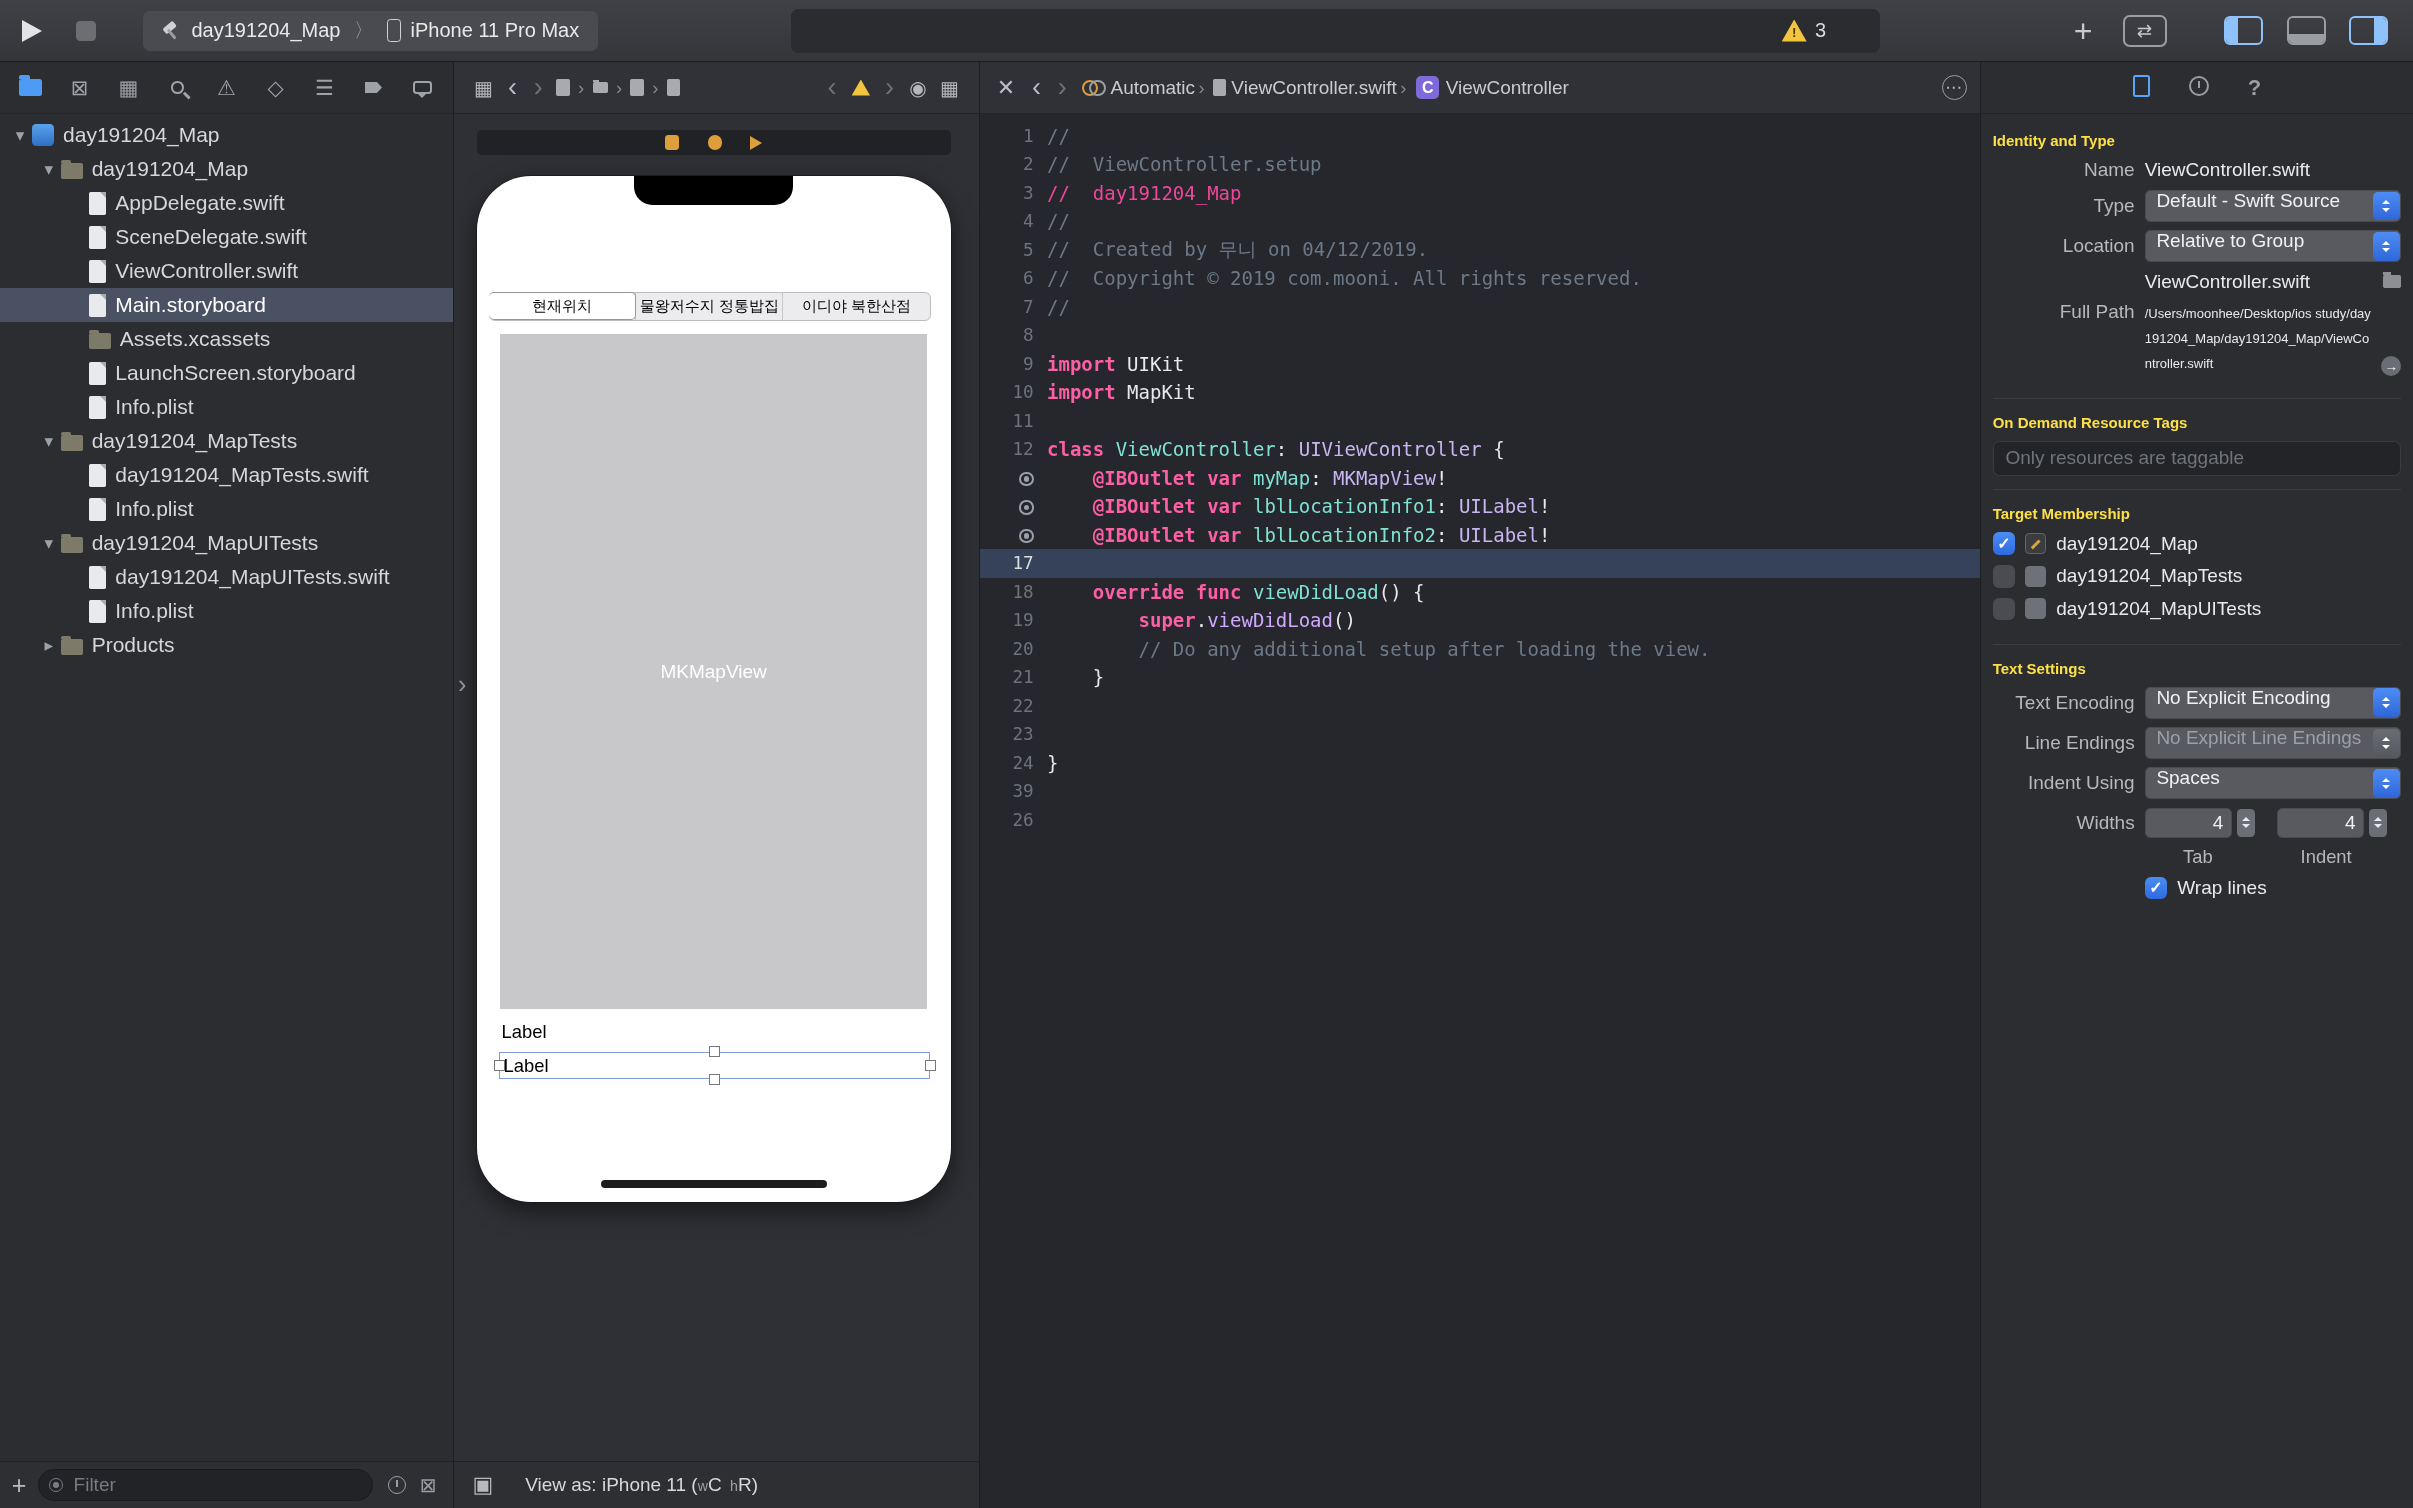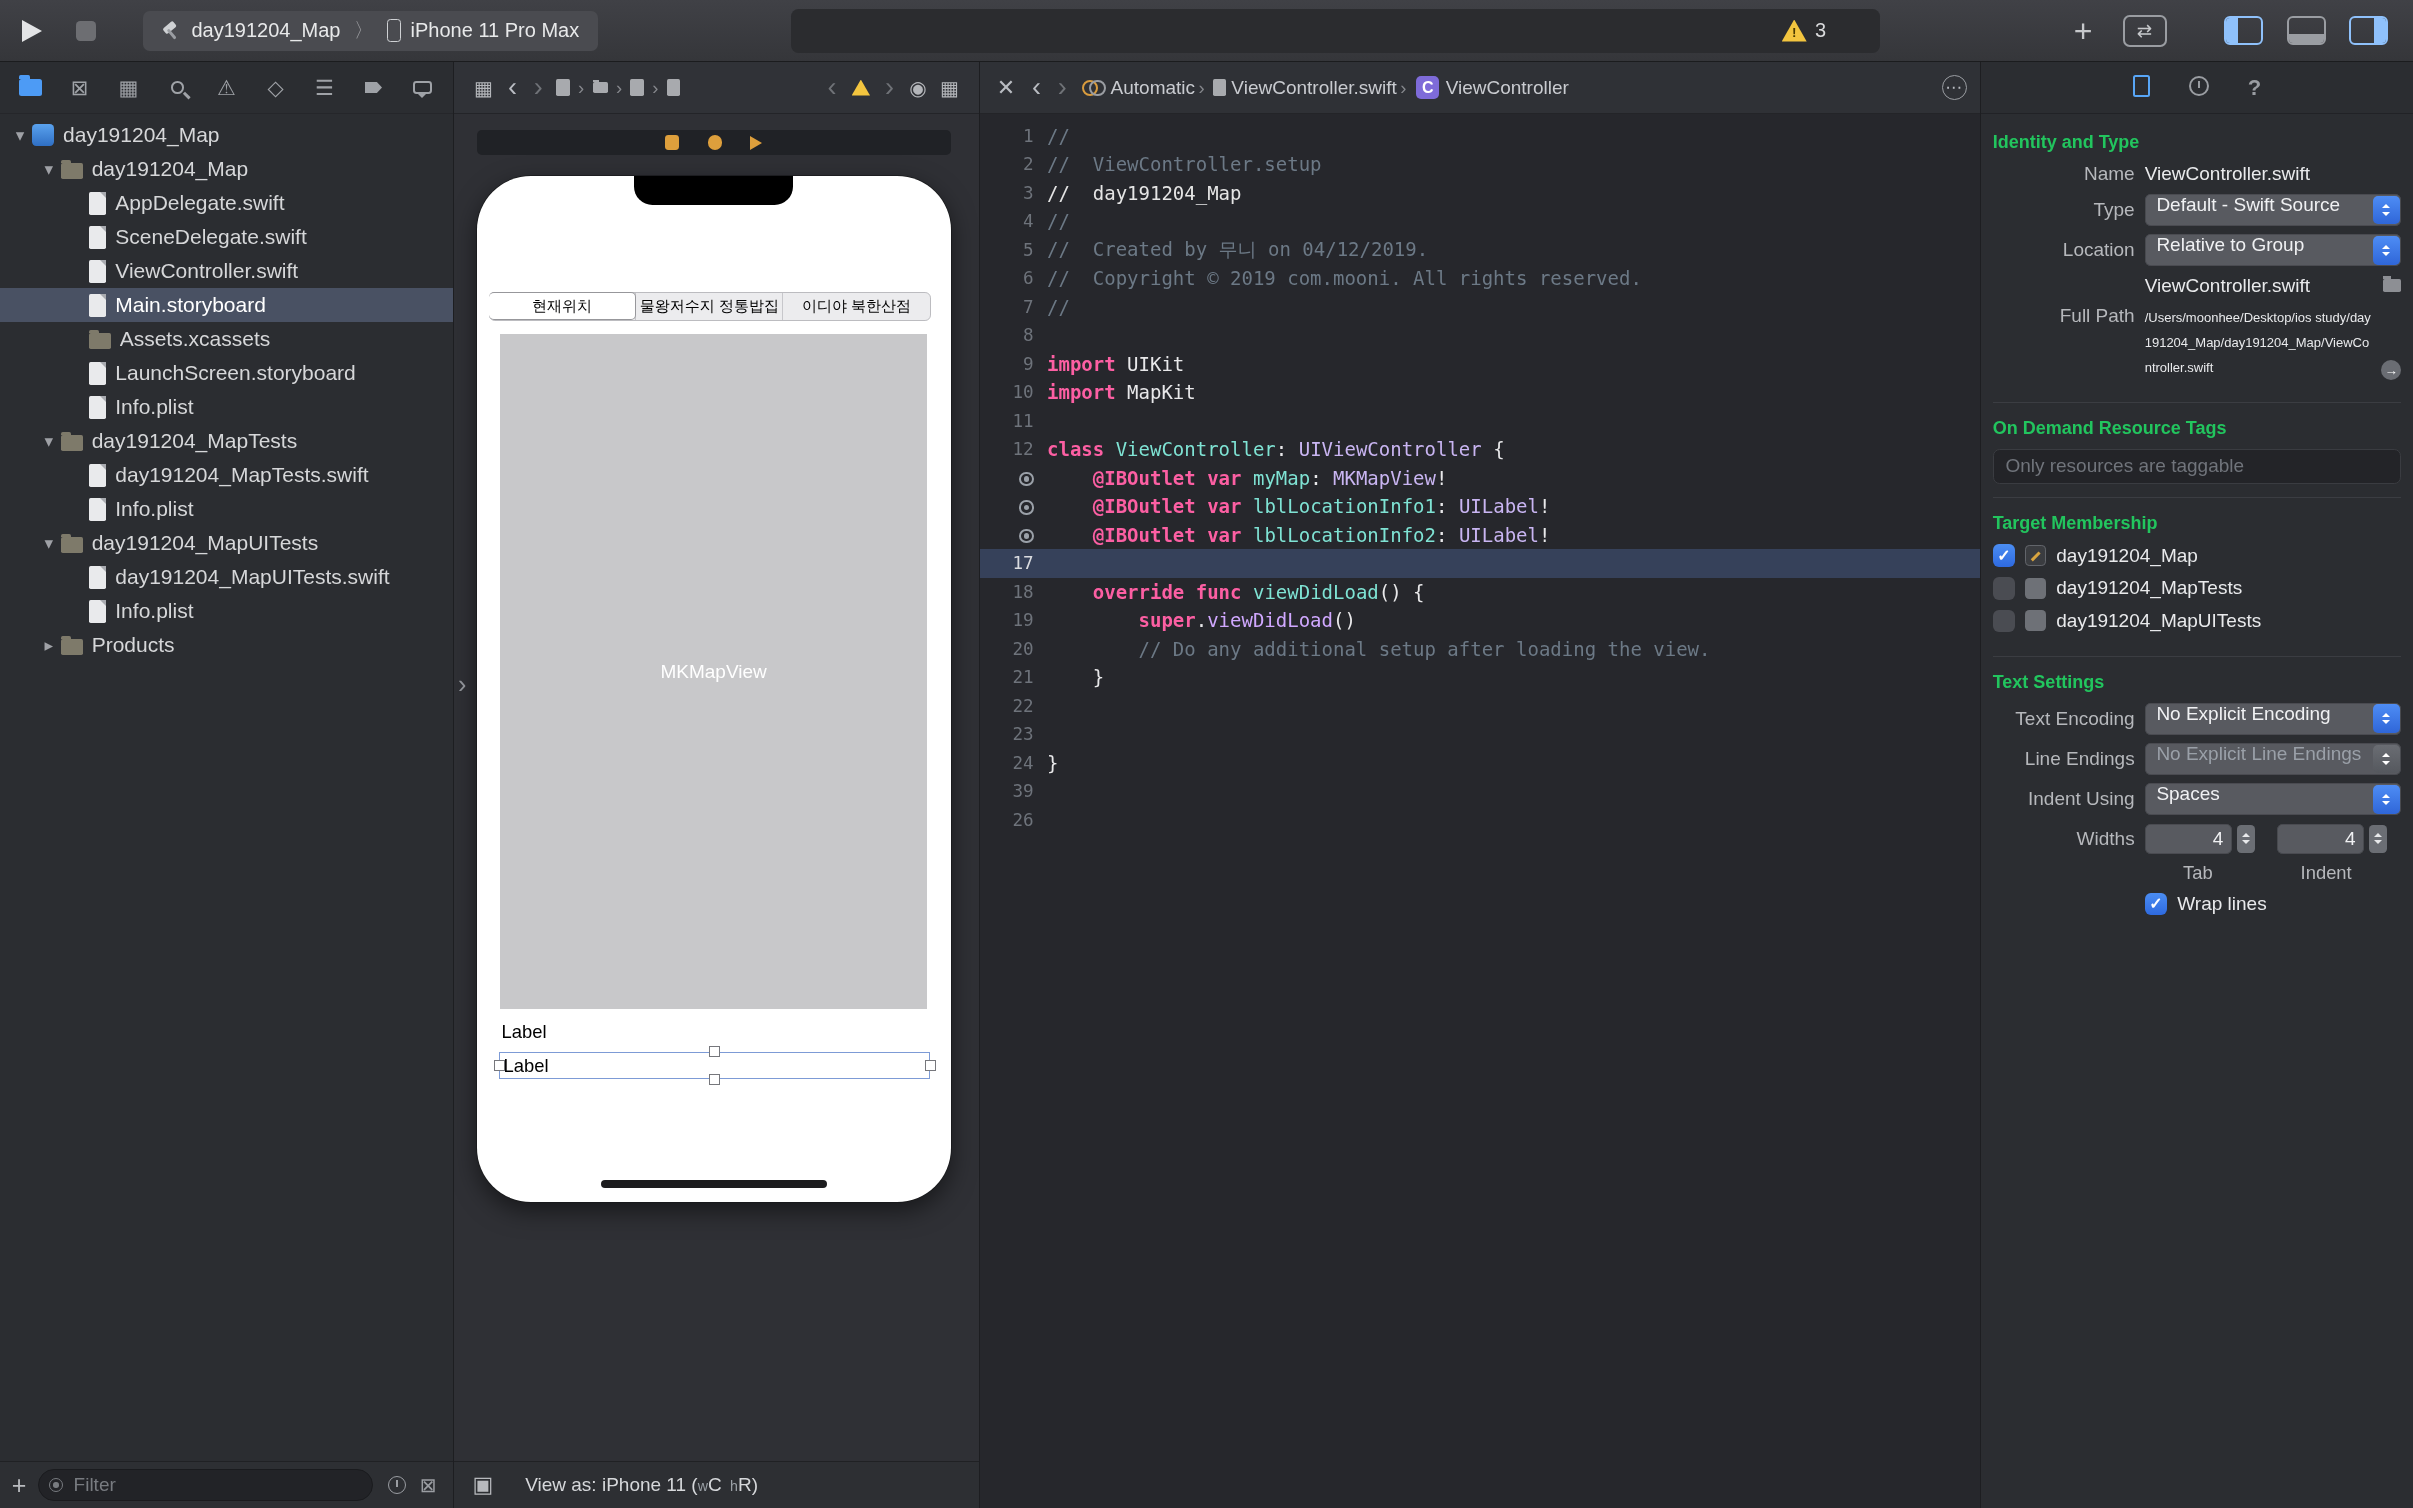--- a/index.html
+++ b/index.html
@@ -160,21 +160,21 @@
   .inspector{position:absolute;left:1981px;top:62px;bottom:0;width:432px;background:#2b2d31;}
   .insp-tabs{height:52px;display:flex;align-items:center;justify-content:center;gap:39px;
     border-bottom:0.8px solid #212226;}
   .doc-glyph{width:17px;height:22px;border:2.5px solid #58a6f7;border-radius:2.5px;display:inline-block;}
   .clock-glyph{width:20px;height:20px;border:2.5px solid #9a9da2;border-radius:50%;position:relative;display:inline-block;}
   .clock-glyph::after{content:"";position:absolute;left:7.5px;top:3.4px;width:1.7px;height:6.7px;background:#9a9da2;}
   .qmark{color:#9a9da2;font-size:22px;font-weight:bold;}
   .insp-body{padding:3.4px 11.7px 0 11.7px;font-size:19px;}
   .isec{padding:8.4px 0 13.4px 0;}
   .isec + .isec{border-top:0.8px solid #3b3d42;}
-  .ihead{font-size:18px;font-weight:bold;color:#22c55e;margin:6.7px 0 10px 0;}
+  .ihead{font-size:15px;font-weight:bold;color:#fde047;margin:6.7px 0 10px 0;}
   .irow{display:flex;align-items:center;margin:8.4px 0;}
   .irow.top{align-items:flex-start;}
   .ilabel{width:142px;text-align:right;color:#b6b8bc;margin-right:10px;flex:none;font-size:19px;}
   .ival{color:#e9eaec;font-size:19px;}
   .ival.path{width:251px;font-size:13px;line-height:25px;word-break:break-all;}
   .popup{flex:1;height:32px;background:#585a60;border-radius:5.9px;box-shadow:inset 0 0 0 0.8px #45474c;
     display:flex;position:relative;padding:0 37px 0 11.7px;color:#f0f1f3;white-space:nowrap;overflow:hidden;}
   .popcap{position:absolute;right:1.7px;top:1.7px;bottom:1.7px;width:27px;border-radius:5px;
     background:linear-gradient(#4e8df5,#2f66d8);display:flex;flex-direction:column;align-items:center;justify-content:center;}
   .popcap::before{content:"";border:4.2px solid transparent;border-bottom-color:#fff;margin-bottom:1.7px;}
@@ -411,21 +411,21 @@
     <span>ViewController.swift</span>
     <span class="jb-sep">›</span>
     <span class="cbadge">C</span>
     <span>ViewController</span>
     <span class="jb-spacer"></span>
     <span class="jb-opts">⋯</span>
   </div>
   <div class="code">
       <div class="code-line"><span class="gutter">1</span><span class="code-text"><span style="color: rgb(108, 121, 134);">//</span></span></div>
       <div class="code-line"><span class="gutter">2</span><span class="code-text"><span style="color: rgb(108, 121, 134);">//  ViewController.setup</span></span></div>
-      <div class="code-line"><span class="gutter">3</span><span class="code-text"><span style="color: #e5e5e5;">//  day191204_Map</span></span></div>
+      <div class="code-line"><span class="gutter">3</span><span class="code-text"><span style="color: #ec4899;">//  day191204_Map</span></span></div>
       <div class="code-line"><span class="gutter">4</span><span class="code-text"><span style="color: rgb(108, 121, 134);">//</span></span></div>
       <div class="code-line"><span class="gutter">5</span><span class="code-text"><span style="color: rgb(108, 121, 134);">//  Created by 무니 on 04/12/2019.</span></span></div>
       <div class="code-line"><span class="gutter">6</span><span class="code-text"><span style="color: rgb(108, 121, 134);">//  Copyright © 2019 com.mooni. All rights reserved.</span></span></div>
       <div class="code-line"><span class="gutter">7</span><span class="code-text"><span style="color: rgb(108, 121, 134);">//</span></span></div>
       <div class="code-line"><span class="gutter">8</span><span class="code-text"></span></div>
       <div class="code-line"><span class="gutter">9</span><span class="code-text"><span style="color: rgb(252, 95, 163); font-weight: bold;">import</span><span style="color: rgb(232, 232, 234);"> UIKit</span></span></div>
       <div class="code-line"><span class="gutter">10</span><span class="code-text"><span style="color: rgb(252, 95, 163); font-weight: bold;">import</span><span style="color: rgb(232, 232, 234);"> MapKit</span></span></div>
       <div class="code-line"><span class="gutter">11</span><span class="code-text"></span></div>
       <div class="code-line"><span class="gutter">12</span><span class="code-text"><span style="color: rgb(252, 95, 163); font-weight: bold;">class</span><span style="color: rgb(232, 232, 234);"> </span><span style="color: rgb(127, 227, 212);">ViewController</span><span style="color: rgb(232, 232, 234);">: </span><span style="color: rgb(201, 181, 242);">UIViewController</span><span style="color: rgb(232, 232, 234);"> {</span></span></div>
       <div class="code-line"><span class="gutter"><span class="outlet-dot"></span></span><span class="code-text"><span style="color: rgb(232, 232, 234);">    </span><span style="color: rgb(252, 95, 163); font-weight: bold;">@IBOutlet</span><span style="color: rgb(232, 232, 234);"> </span><span style="color: rgb(252, 95, 163); font-weight: bold;">var</span><span style="color: rgb(232, 232, 234);"> </span><span style="color: rgb(127, 227, 212);">myMap</span><span style="color: rgb(232, 232, 234);">: </span><span style="color: rgb(201, 181, 242);">MKMapView</span><span style="color: rgb(232, 232, 234);">!</span></span></div>

